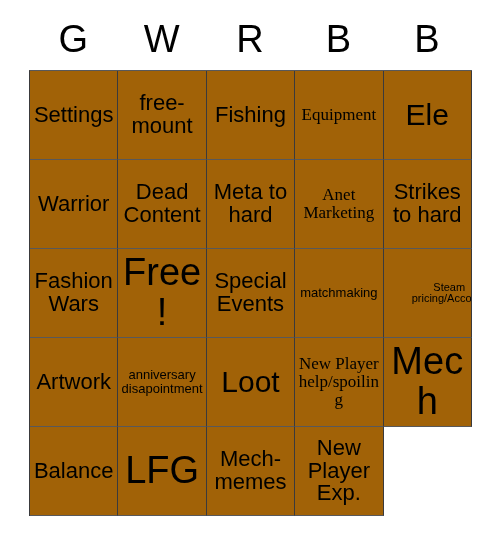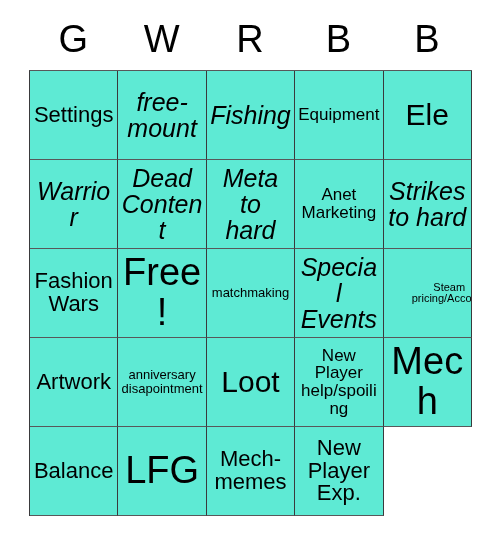--- a/index.html
+++ b/index.html
@@ -54,36 +54,36 @@
   .bingo-cell {
     border-right: 1px solid #3a3a3c;
     border-bottom: 1px solid #58585a;
     box-sizing: border-box;
     display: flex;
     align-items: center;
     justify-content: center;
     text-align: center;
     padding: 1px 3px;
     overflow: hidden;
-    background: #5eead4;
+    background: #a16207;
   }
   .cell-text {
     display: block;
     width: 100%;
     line-height: 1.04;
     word-wrap: break-word;
     white-space: pre-line;
   }
 
   
   .fs-xxl .cell-text { font-size: 30px; }
   .fs-xl  .cell-text { font-size: 38px; }
-  .fs-l   .cell-text { font-size: 25px; font-style: italic; }
+  .fs-l   .cell-text { font-size: 22px; }
   .fs-m   .cell-text { font-size: 22px; }
-  .fs-s   .cell-text { font-size: 17px; }
+  .fs-s   .cell-text { font-size: 17px; font-family: Liberation Serif, serif; }
   .fs-xs  .cell-text { font-size: 13px; }
   .fs-xxs .cell-text { font-size: 11px; margin-left: 44px; }
 </style>
 </head>
 <body>
 
 <div id="bingo-card">
 
   <div id="header-row">
       <div class="header-cell">G</div>
@@ -129,26 +129,26 @@
         <span class="cell-text">Strikes
 to hard</span>
       </div>
       <div class="bingo-cell fs-m">
         <span class="cell-text">Fashion
 Wars</span>
       </div>
       <div class="bingo-cell fs-xl">
         <span class="cell-text">Free!</span>
       </div>
-      <div class="bingo-cell fs-xs">
-        <span class="cell-text">matchmaking</span>
-      </div>
       <div class="bingo-cell fs-l">
         <span class="cell-text">Special
 Events</span>
+      </div>
+      <div class="bingo-cell fs-xs">
+        <span class="cell-text">matchmaking</span>
       </div>
       <div class="bingo-cell fs-xxs">
         <span class="cell-text">Steam
 pricing/Account</span>
       </div>
       <div class="bingo-cell fs-m">
         <span class="cell-text">Artwork</span>
       </div>
       <div class="bingo-cell fs-xs">
         <span class="cell-text">anniversary

